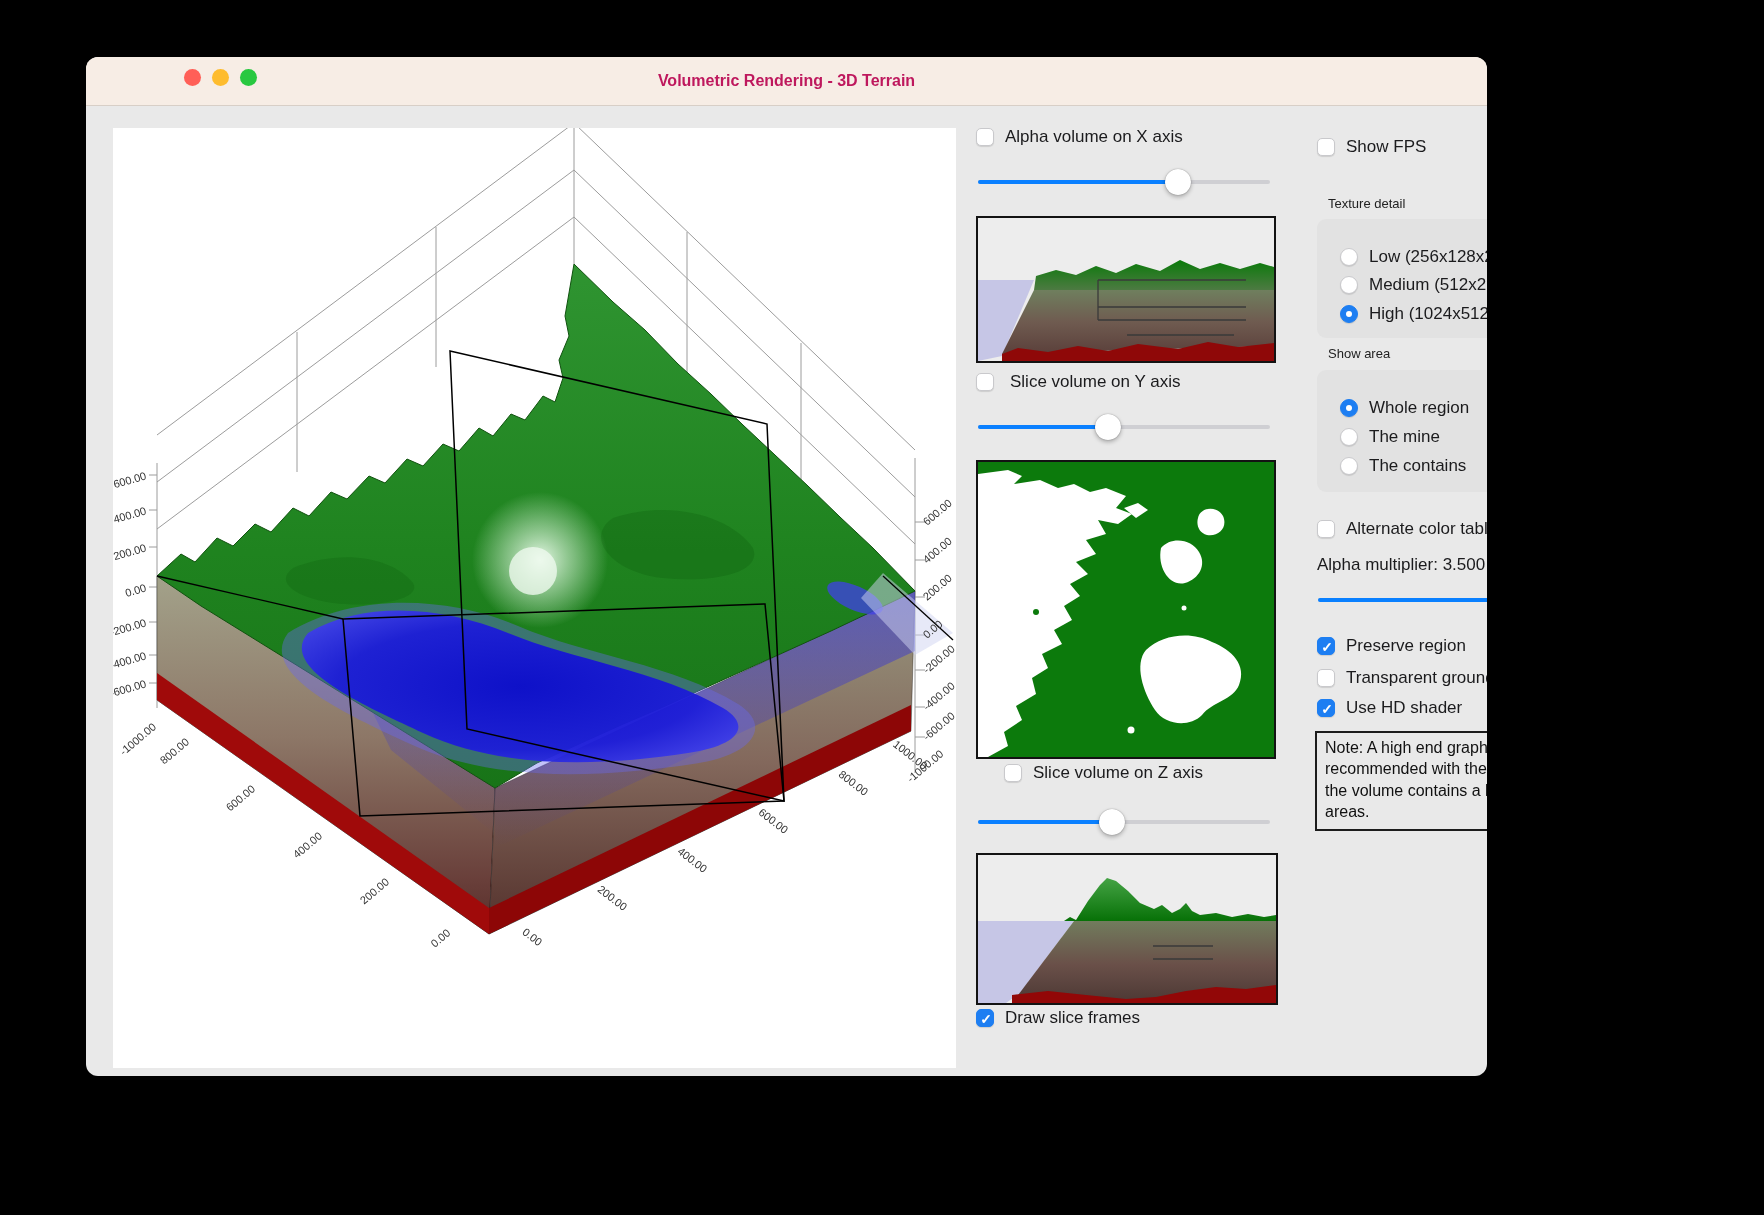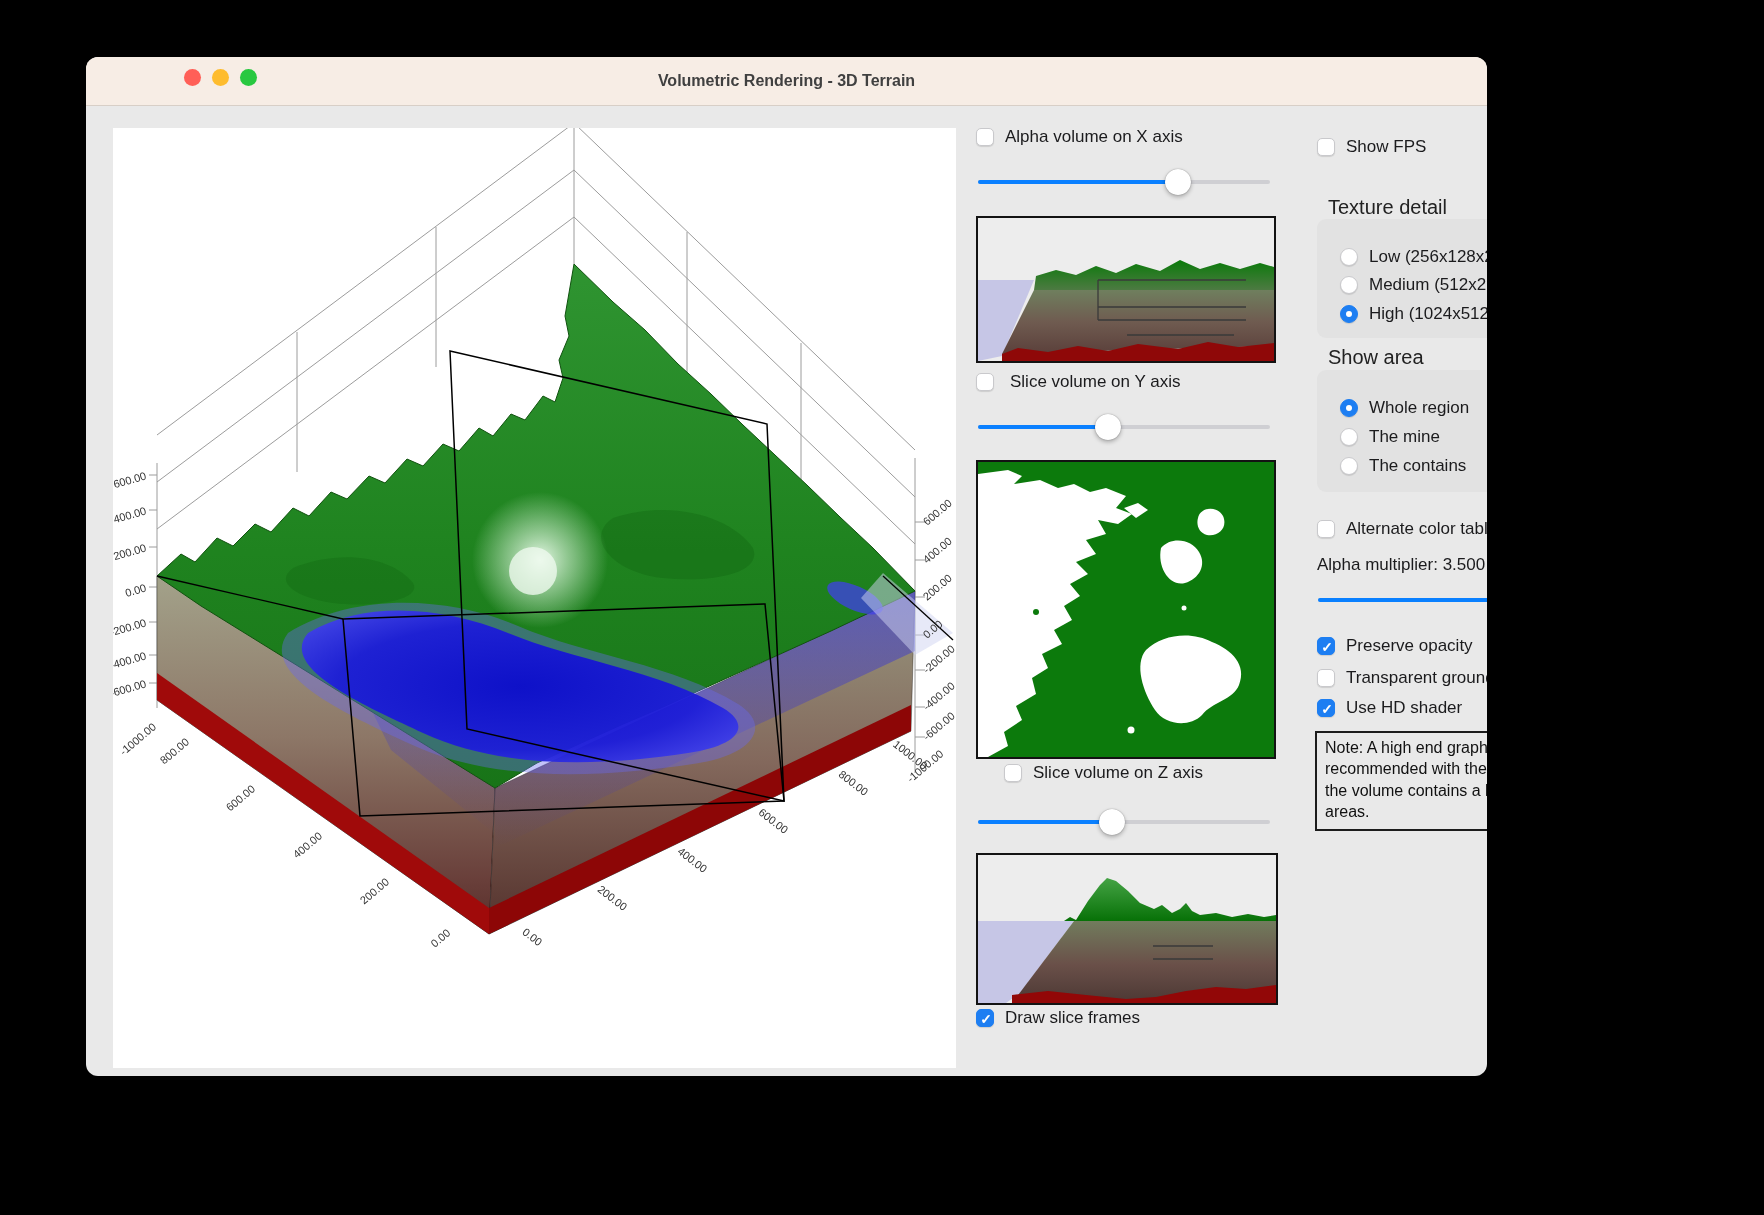--- a/index.html
+++ b/index.html
@@ -3,40 +3,40 @@
 <meta charset="utf-8">
 <style>
   html,body{margin:0;padding:0;background:#000;width:1764px;height:1215px;
     font-family:"Liberation Sans",sans-serif;-webkit-font-smoothing:antialiased;}
   .window{position:absolute;left:86px;top:57px;width:1401px;height:1019px;
     background:#e9e9e9;border-radius:12px;overflow:hidden;
     box-shadow:0 18px 50px rgba(0,0,0,.65);}
   .titlebar{position:absolute;left:0;top:0;right:0;height:48px;background:#f7ede5;
     border-bottom:1px solid #d8cfc7;}
   .title{position:absolute;left:0;right:0;top:0;height:61px;line-height:48px;
-    text-align:center;font-size:16px;font-weight:700;color:#404040;}
+    text-align:center;font-size:16px;font-weight:700;color:#be185d;}
   .light{position:absolute;top:12px;width:17px;height:17px;border-radius:50%;}
   .plot-panel{position:absolute;left:27px;top:71px;width:843px;height:940px;background:#fff;}
   .row{position:absolute;display:flex;align-items:center;gap:11px;font-size:17px;color:#1b1b1d;white-space:nowrap;}
   .cb{width:18px;height:18px;border-radius:5px;background:#fff;border:1px solid #c9c9cc;
     box-shadow:0 1px 1px rgba(0,0,0,.12);flex:0 0 auto;position:relative;box-sizing:border-box;}
   .cb.on{background:#1d7ef2;border-color:#1d7ef2;}
   .cb.on::after{content:"✓";position:absolute;left:0;top:0;width:18px;height:18px;
     color:#fff;font-size:14px;font-weight:700;line-height:18px;text-align:center;}
   .radio{width:18px;height:18px;border-radius:50%;background:#fff;border:1px solid #c9c9cc;
     flex:0 0 auto;position:relative;box-sizing:border-box;box-shadow:0 1px 1px rgba(0,0,0,.12);}
   .radio.on{background:#1d7ef2;border-color:#1d7ef2;}
   .radio.on::after{content:"";position:absolute;left:5px;top:5px;width:6px;height:6px;border-radius:50%;background:#fff;}
   .slider{position:absolute;height:26px;}
   .slider .track{position:absolute;left:0;right:0;top:11px;height:4px;border-radius:2px;background:#cfcfd3;}
   .slider .fill{position:absolute;left:0;top:11px;height:4px;border-radius:2px;background:#0a80ff;width:var(--pct,50%);}
   .slider .thumb{position:absolute;top:0;left:var(--pct,50%);width:26px;height:26px;margin-left:-13px;
     border-radius:50%;background:#fff;box-shadow:0 0 1px rgba(0,0,0,.45),0 2px 4px rgba(0,0,0,.28);}
   .preview{position:absolute;border:2px solid #131313;background:#ededed;box-sizing:border-box;}
-  .grouplabel{position:absolute;font-size:20px;color:#222;}
+  .grouplabel{position:absolute;font-size:13px;color:#222;}
   .groupbox{position:absolute;background:#e2e2e2;border-radius:9px;}
   .note{position:absolute;border:2px solid #1c1c1c;font-size:16px;line-height:1.33;color:#111;
     padding:4px 8px;box-sizing:border-box;}
   svg text{font-family:"Liberation Sans",sans-serif;}
 </style>
 </head>
 <body>
 
 <div class="window">
   <div class="titlebar">
@@ -301,21 +301,21 @@
   <div class="row" style="left:1231px;top:498px;">
     <span>Alpha multiplier: 3.500</span>
   </div>
   <div class="slider" style="left: 1232px; top: 530px; width: 320px; --pct: 72.5%;">
     <div class="track"></div>
       <div class="fill"></div>
   </div>
 
   <div class="row" style="left:1231px;top:579px;">
     <span class="cb on"></span>
-    <span>Preserve opacity</span>
+    <span>Preserve region</span>
   </div>
   <div class="row" style="left:1231px;top:611px;">
     <span class="cb"></span>
     <span>Transparent ground</span>
   </div>
   <div class="row" style="left:1231px;top:641px;">
     <span class="cb on"></span>
     <span>Use HD shader</span>
   </div>
 

